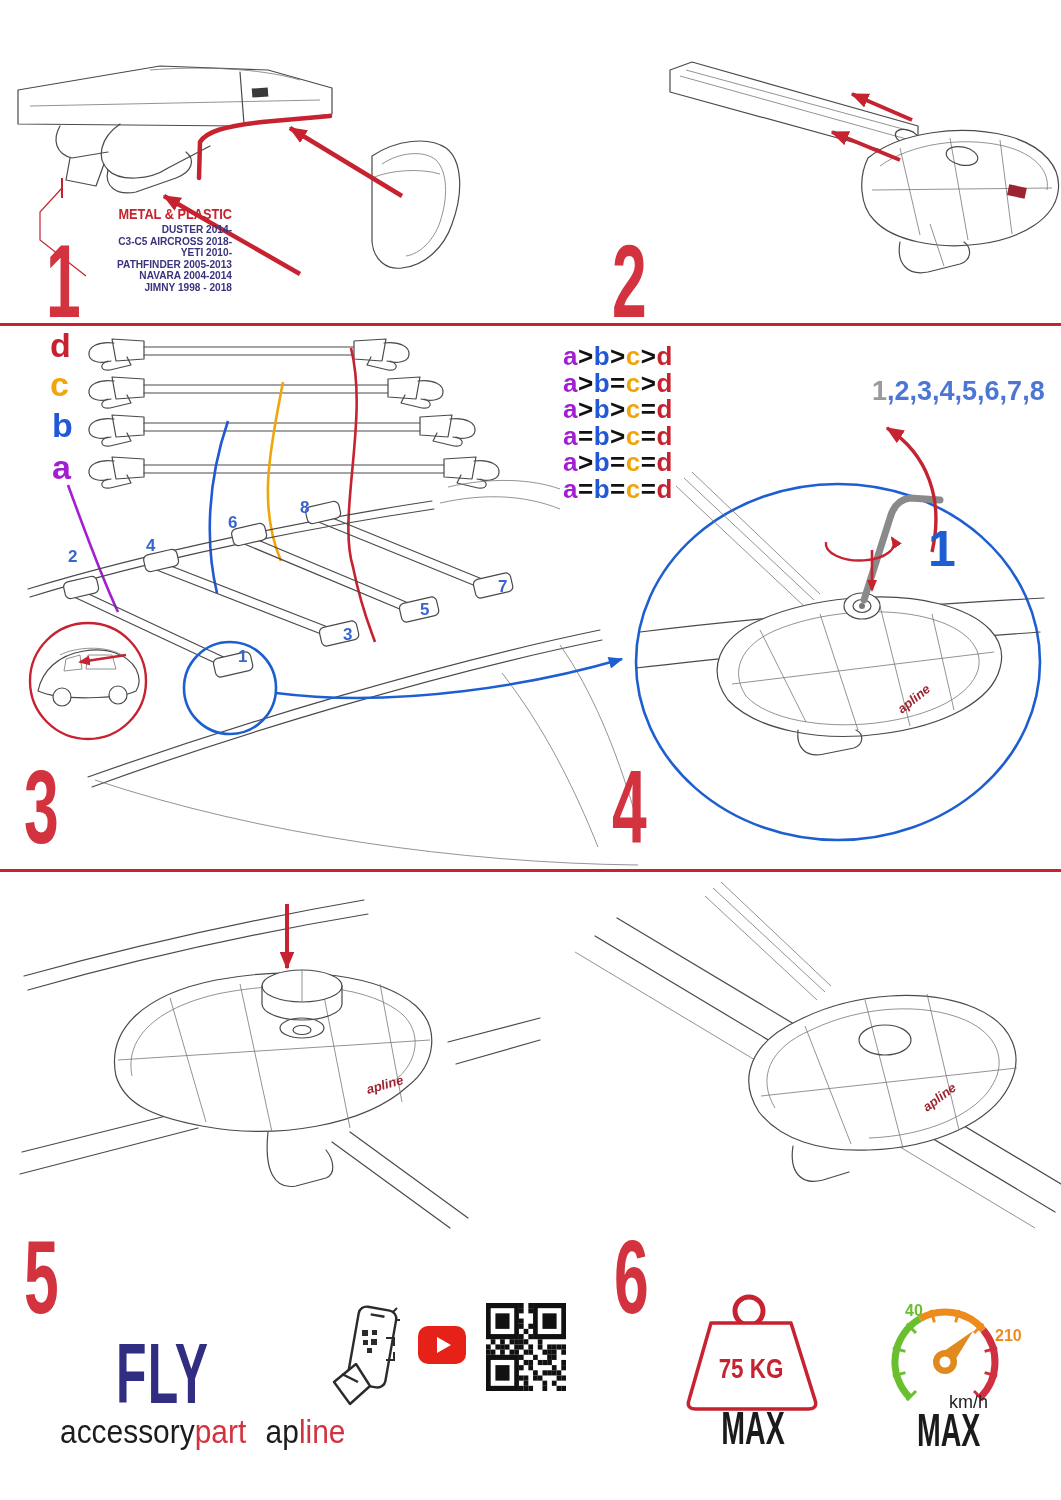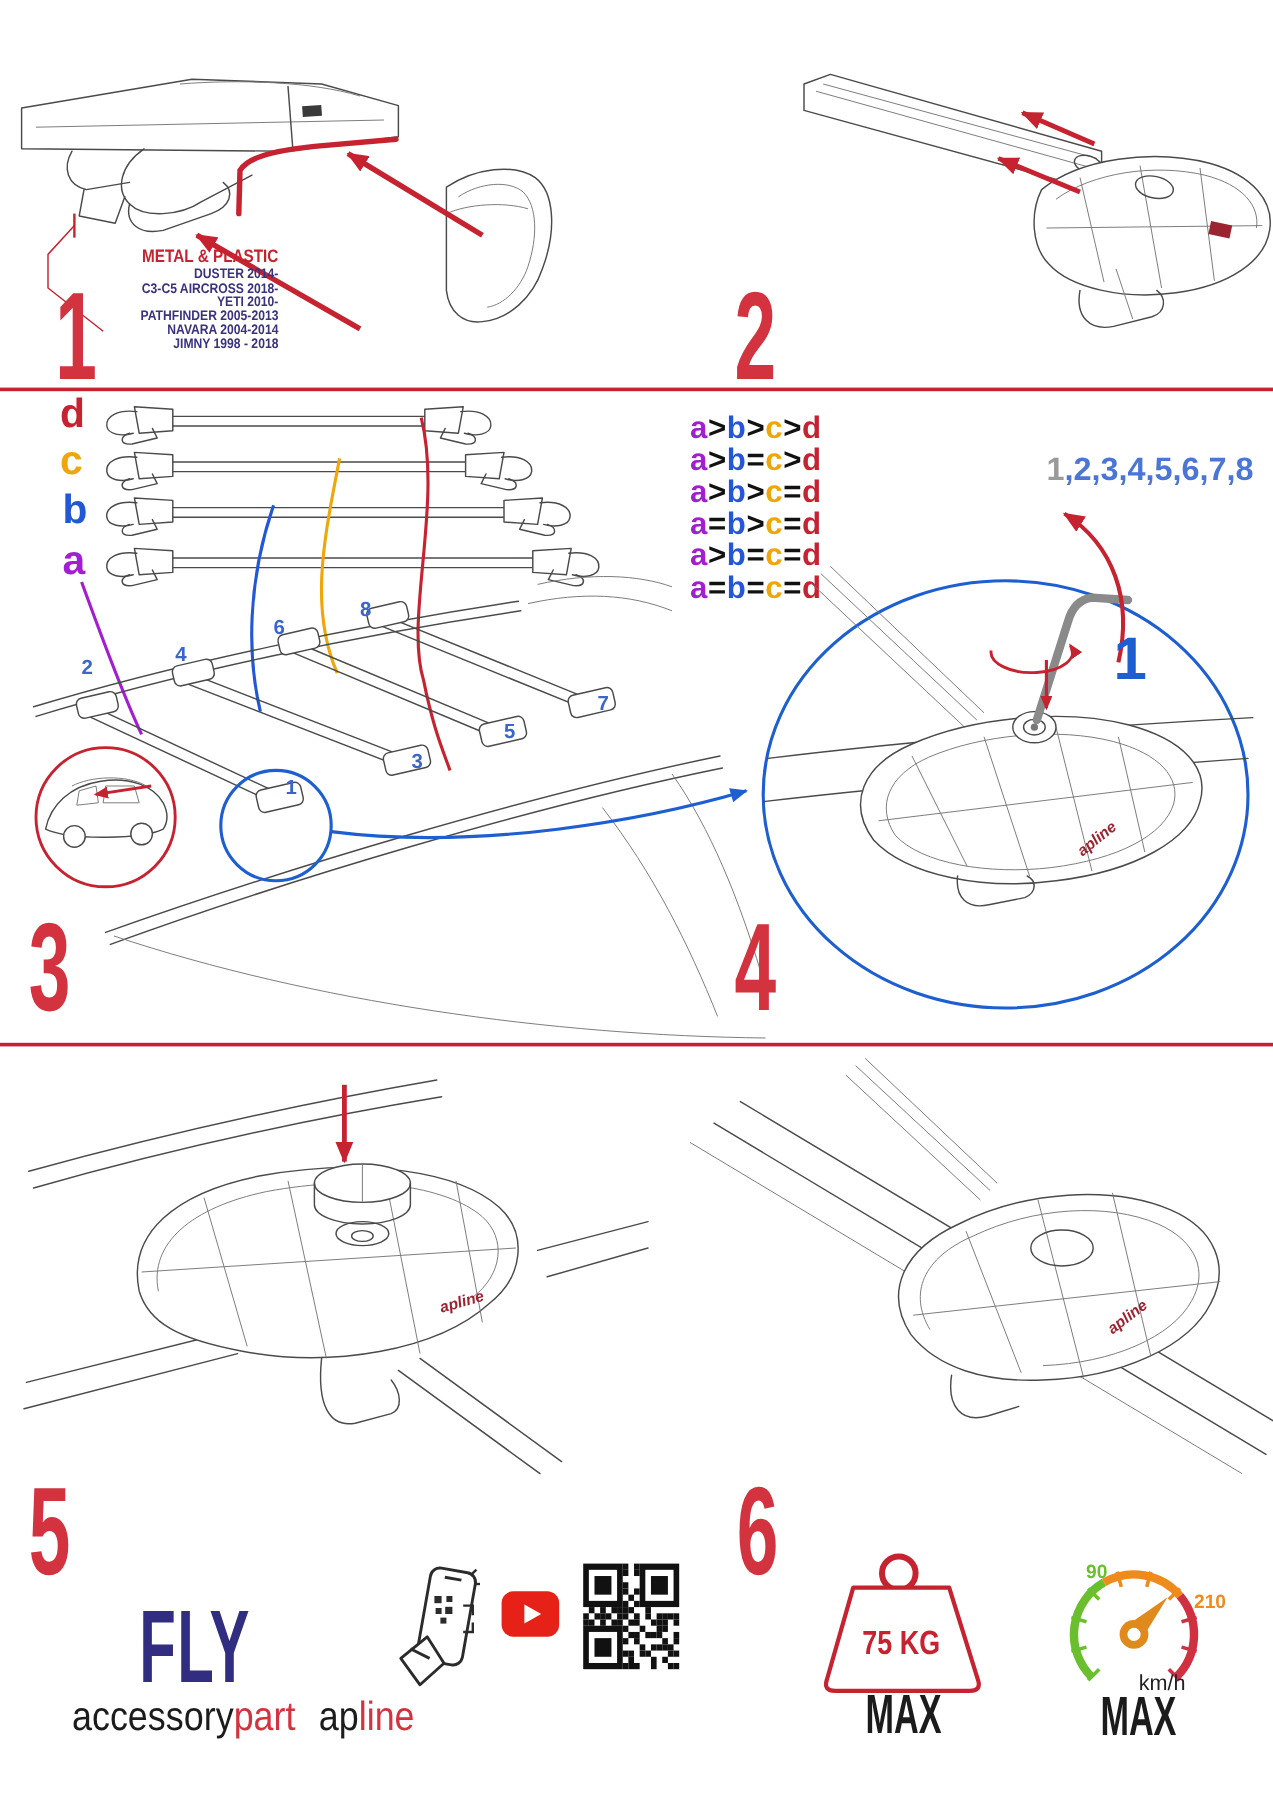--- a/index.html
+++ b/index.html
@@ -12,21 +12,21 @@
   .fw{fill:#fff;}
   .divider{position:absolute;left:0;width:1061px;height:3px;background:#c6222f;}
   .n-step{position:absolute;color:#d2333f;font-weight:700;font-size:104px;line-height:82px;
           transform:scaleX(.6);transform-origin:left top;letter-spacing:-2px;}
   .mat{position:absolute;left:60px;top:205px;width:172px;text-align:right;color:#c6222f;
        font-weight:700;font-size:15px;transform:scaleX(.85);transform-origin:right top;}
   .veh{position:absolute;left:30px;top:224px;width:202px;text-align:right;color:#39337e;
        font-weight:700;font-size:11.5px;line-height:11.5px;transform:scaleX(.88);transform-origin:right top;}
   .lbl{position:absolute;font-weight:700;font-size:34px;line-height:1;}
   .c-red{color:#c6222f;} .c-orange{color:#f0a50a;} .c-blue{color:#2257d6;} .c-purple{color:#a31ed2;}
-  .formulas{position:absolute;left:575px;top:341px;}
+  .formulas{position:absolute;left:563px;top:341px;}
   .formula-row{height:26.5px;}
   .f{font-size:26px;font-weight:700;letter-spacing:.5px;}
   .op{color:#111;}
   .roofn{position:absolute;font-weight:700;font-size:17px;color:#3a66cc;line-height:1;}
   .seq{position:absolute;left:872px;top:376px;font-size:27px;font-weight:600;}
   .seq .first{color:#9a9a9a;} .seq .rest{color:#4b76d6;}
   .bignum{position:absolute;left:928px;top:524px;font-size:50px;font-weight:700;color:#1d5fd0;line-height:1;}
   .fly{position:absolute;left:116px;top:1340px;font-size:86px;line-height:66px;font-weight:700;
        color:#312d80;transform:scaleX(.58);transform-origin:left top;letter-spacing:2px;}
   .wordmark{position:absolute;left:60px;top:1414px;font-size:34px;line-height:34px;color:#1c1c1c;
@@ -470,18 +470,18 @@
       <line x1="70.6" y1="22.4" x2="74" y2="9.8" stroke="#ef8b1d"></line>
       <line x1="89" y1="33" x2="98.2" y2="23.8" stroke="#ef8b1d"></line>
       <line x1="99.6" y1="51.4" x2="112.2" y2="48" stroke="#d03040"></line>
       <line x1="99.6" y1="72.6" x2="112.2" y2="76" stroke="#d03040"></line>
       <line x1="89" y1="91" x2="98.2" y2="100.2" stroke="#d03040"></line>
     </g>
     <polygon points="52,56 64,70 88,31" fill="#e08a1e"></polygon>
     <circle cx="60" cy="62" r="12" fill="#e08a1e"></circle>
     <circle cx="60" cy="62" r="5.5" fill="#fff"></circle>
   </svg>
-  <span class="sp-small g60" style="left:905px;top:1303px">90</span>
+  <span class="sp-small g60" style="left:905px;top:1303px">40</span>
   <span class="sp-small g120" style="left:995px;top:1328px">210</span>
   <span class="kmh" style="left:908px;top:1392px;width:80px">km/h</span>
   <span class="maxlbl" style="left:898px;top:1410px;width:100px">MAX</span>
 
 </div>
 
 </body></html>

